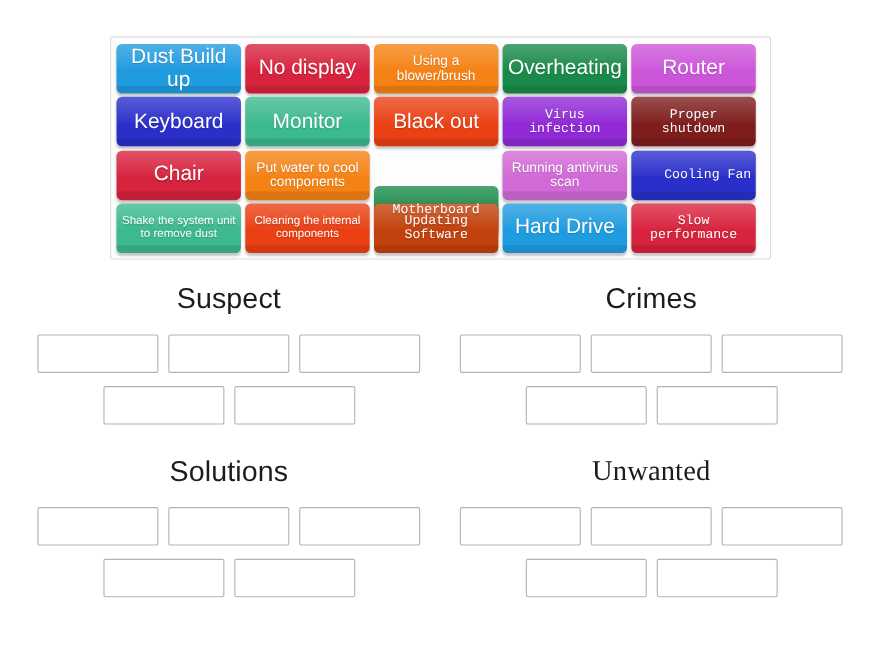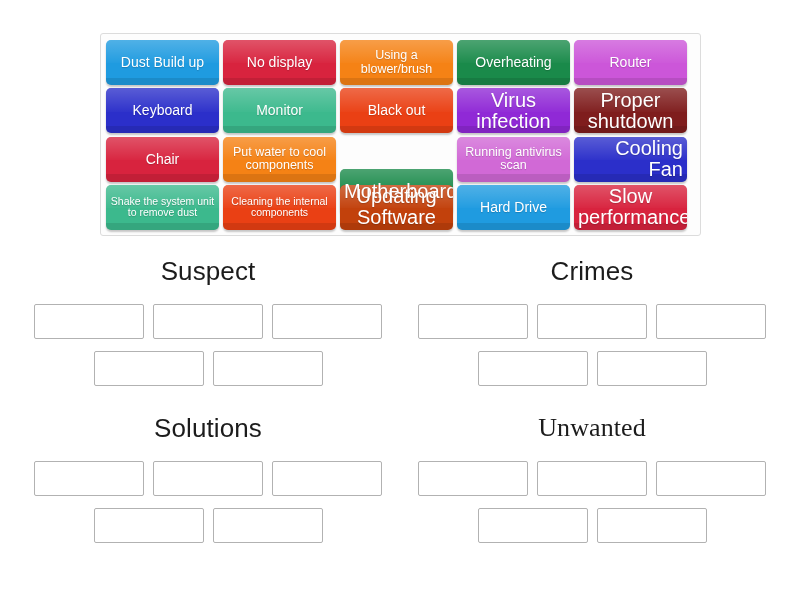--- a/index.html
+++ b/index.html
@@ -84,22 +84,22 @@
   }
 
   .tile-label {
     position: relative;
     z-index: 2;
     display: block;
     width: 100%;
   }
 
   
-  .fs-lg  { font-size: 14px; }
-  .fs-md  { font-size: 20px; }
+  .fs-lg  { font-size: 19px; }
+  .fs-md  { font-size: 12px; font-family: Liberation Mono, monospace; }
   .fs-sm  { font-size: 12.5px; }
   .fs-xs  { font-size: 10.5px; }
 
   
   .group {
     position: absolute;
     width: 380px;
   }
   #group-0 { left: 18px;  top: 258px; }
   #group-1 { left: 402px; top: 258px; }

